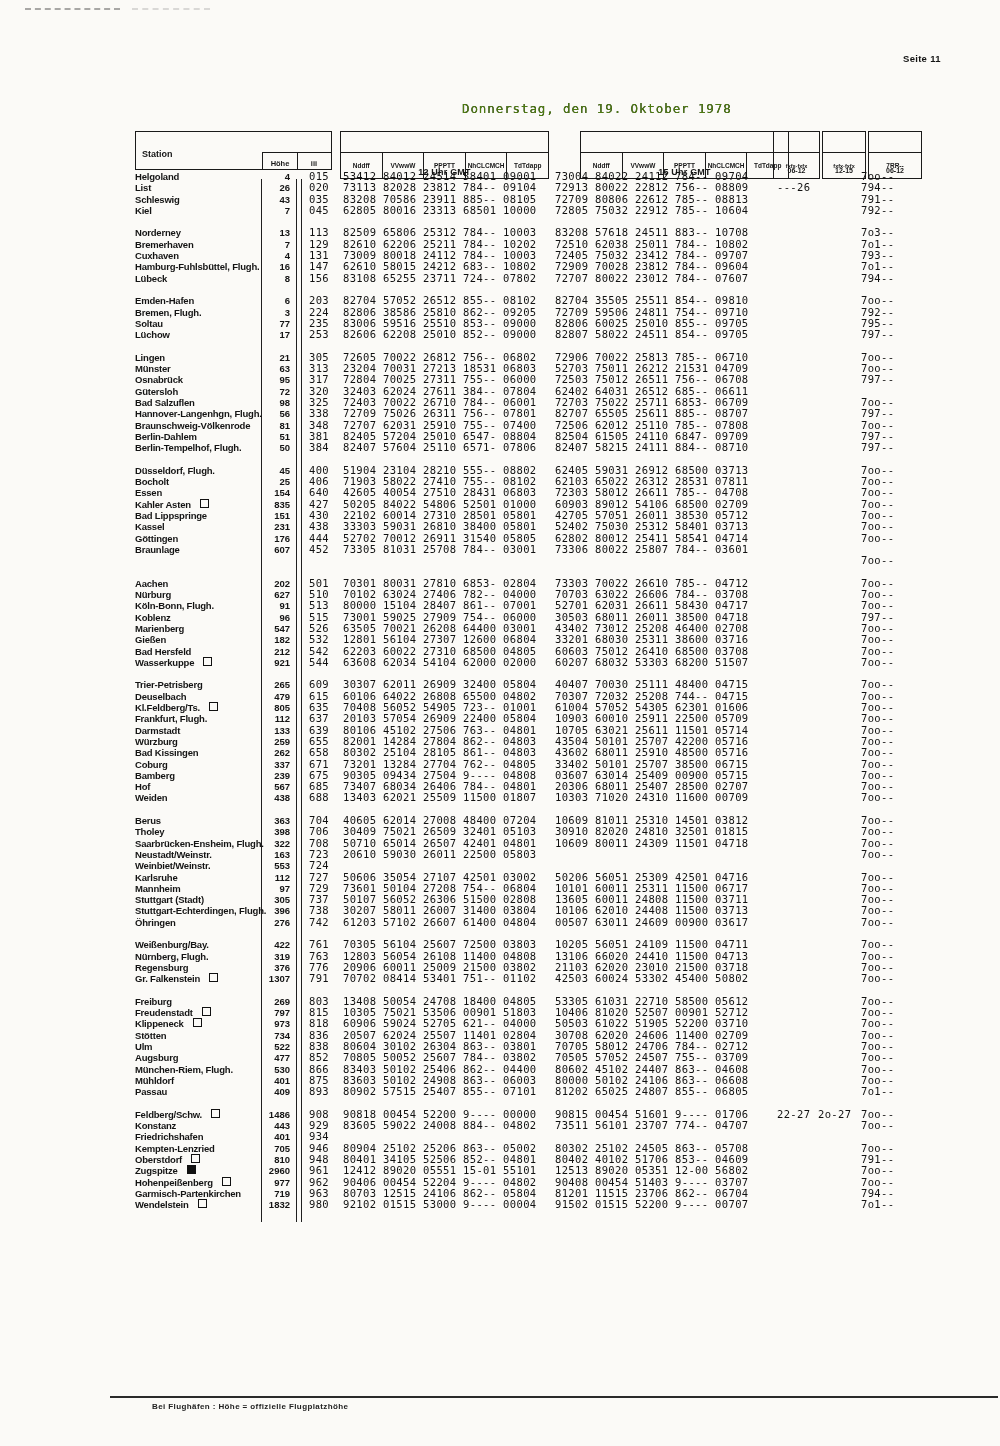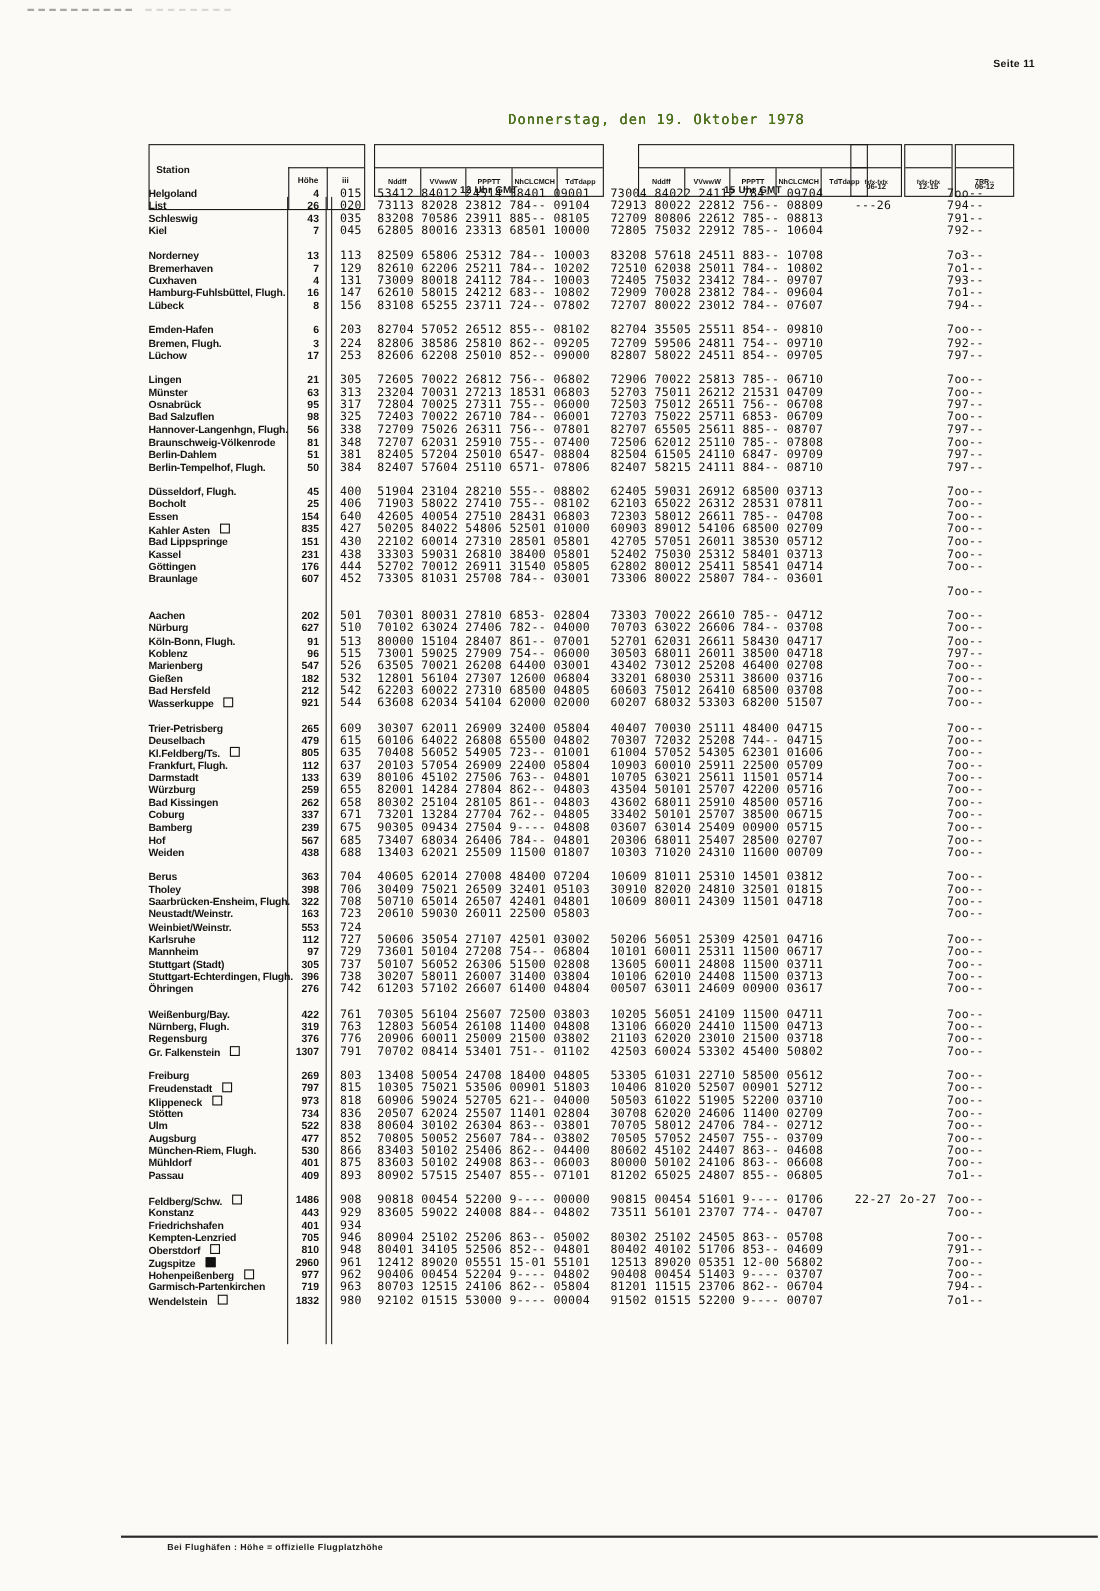--- a/index.html
+++ b/index.html
@@ -63,21 +63,21 @@
 </head>
 <body>
 
 <div class="abs artifact" style="left:25px;top:8px;width:95px;"></div>
 <div class="abs artifact light" style="left:132px;top:8px;width:78px;"></div>
 
 <div class="abs seite" style="left:903px;top:53px;">Seite 11</div>
 
 <div class="abs dateline" style="left:462px;top:101px;">Donnerstag, den 19. Oktober 1978</div>
 
-<div class="abs hbox" style="left:135px;top:131px;width:197px;height:60px;">
+<div class="abs hbox" style="left:135px;top:131px;width:197px;height:39px;">
   <span class="hlab stn-label">Station</span>
   <div class="hh" style="left:126px;right:0;"></div>
   <div class="hv" style="left:126px;"></div>
   <div class="hv" style="left:161px;"></div>
   <span class="hlab hoehe-lab" style="left:127px;width:34px;">Höhe</span>
   <span class="hlab iii-lab" style="left:163px;width:30px;">iii</span>
 </div>
 
 <div class="abs hbox" style="left:340px;top:131px;width:209px;height:48px;">
   <span class="hlab h-main toplab">12 Uhr GMT</span>
@@ -241,20 +241,30 @@
         <span class="c st">Bremen, Flugh.</span>
         <span class="c ho">3</span>
         <span class="c num ii">224</span>
         <span class="c num ga">82806 38586 25810 862-- 09205</span>
         <span class="c num gb">72709 59506 24811 754-- 09710</span>
         <span class="c num e1"></span>
         <span class="c num e2"></span>
         <span class="c num rr">792--</span>
       </div>
       <div class="trow">
+        <span class="c st">Soltau</span>
+        <span class="c ho">77</span>
+        <span class="c num ii">235</span>
+        <span class="c num ga">83006 59516 25510 853-- 09000</span>
+        <span class="c num gb">82806 60025 25010 855-- 09705</span>
+        <span class="c num e1"></span>
+        <span class="c num e2"></span>
+        <span class="c num rr">795--</span>
+      </div>
+      <div class="trow">
         <span class="c st">Lüchow</span>
         <span class="c ho">17</span>
         <span class="c num ii">253</span>
         <span class="c num ga">82606 62208 25010 852-- 09000</span>
         <span class="c num gb">82807 58022 24511 854-- 09705</span>
         <span class="c num e1"></span>
         <span class="c num e2"></span>
         <span class="c num rr">797--</span>
       </div>
     </div>
@@ -281,20 +291,30 @@
       </div>
       <div class="trow">
         <span class="c st">Osnabrück</span>
         <span class="c ho">95</span>
         <span class="c num ii">317</span>
         <span class="c num ga">72804 70025 27311 755-- 06000</span>
         <span class="c num gb">72503 75012 26511 756-- 06708</span>
         <span class="c num e1"></span>
         <span class="c num e2"></span>
         <span class="c num rr">797--</span>
+      </div>
+      <div class="trow">
+        <span class="c st">Gütersloh</span>
+        <span class="c ho">72</span>
+        <span class="c num ii">320</span>
+        <span class="c num ga">32403 62024 27611 384-- 07804</span>
+        <span class="c num gb">62402 64031 26512 685-- 06611</span>
+        <span class="c num e1"></span>
+        <span class="c num e2"></span>
+        <span class="c num rr"></span>
       </div>
       <div class="trow">
         <span class="c st">Bad Salzuflen</span>
         <span class="c ho">98</span>
         <span class="c num ii">325</span>
         <span class="c num ga">72403 70022 26710 784-- 06001</span>
         <span class="c num gb">72703 75022 25711 6853- 06709</span>
         <span class="c num e1"></span>
         <span class="c num e2"></span>
         <span class="c num rr">7oo--</span>

